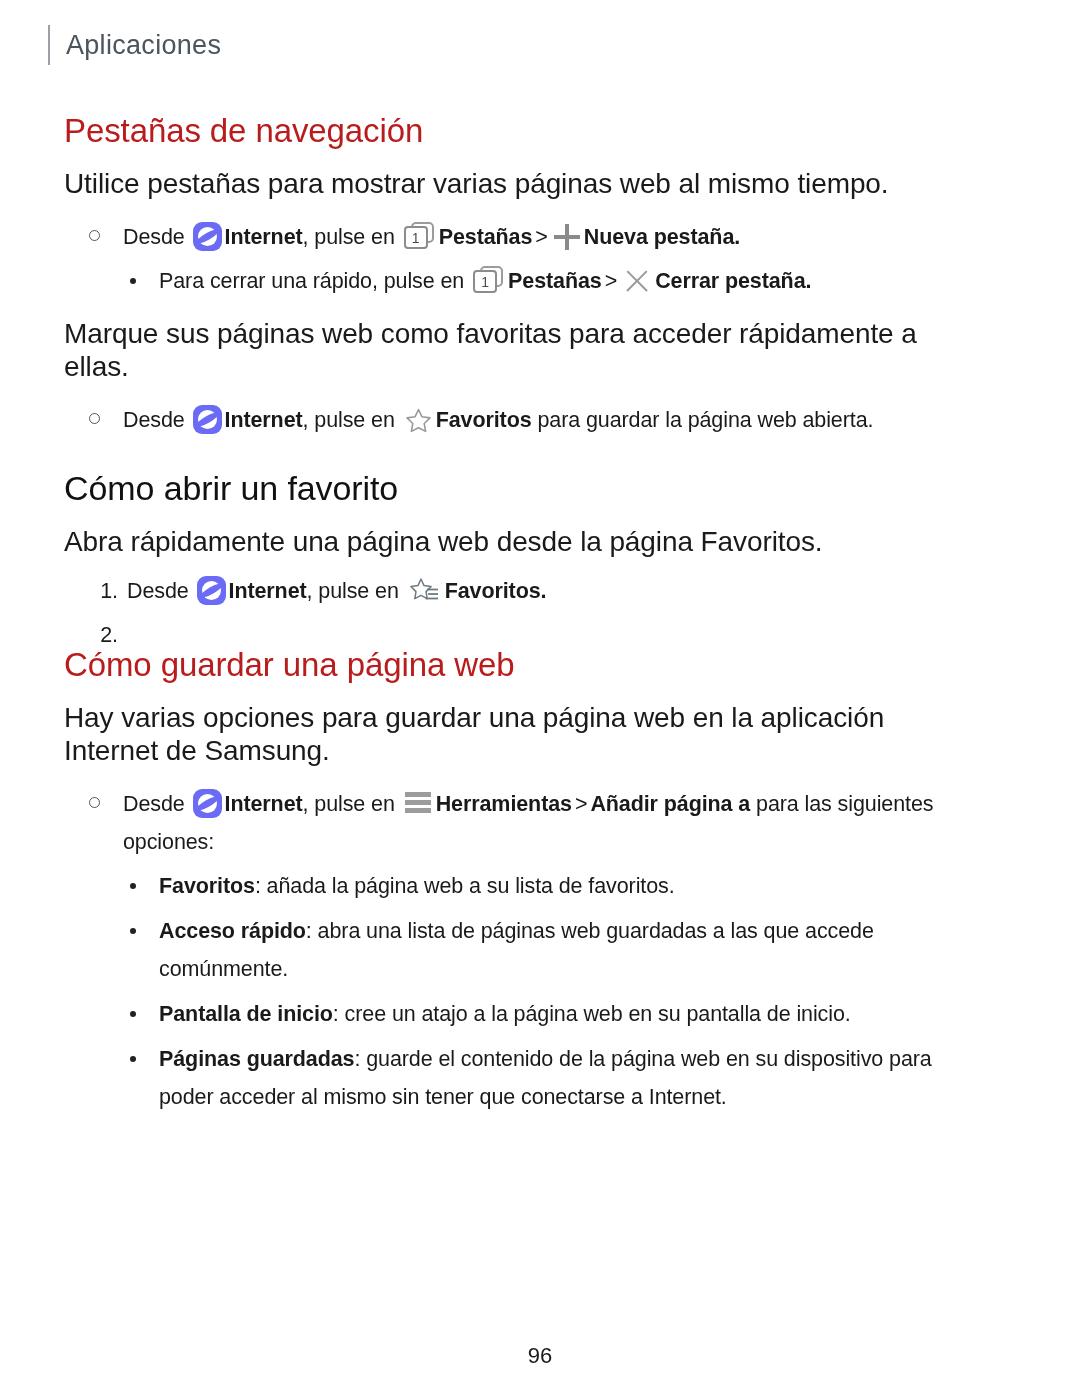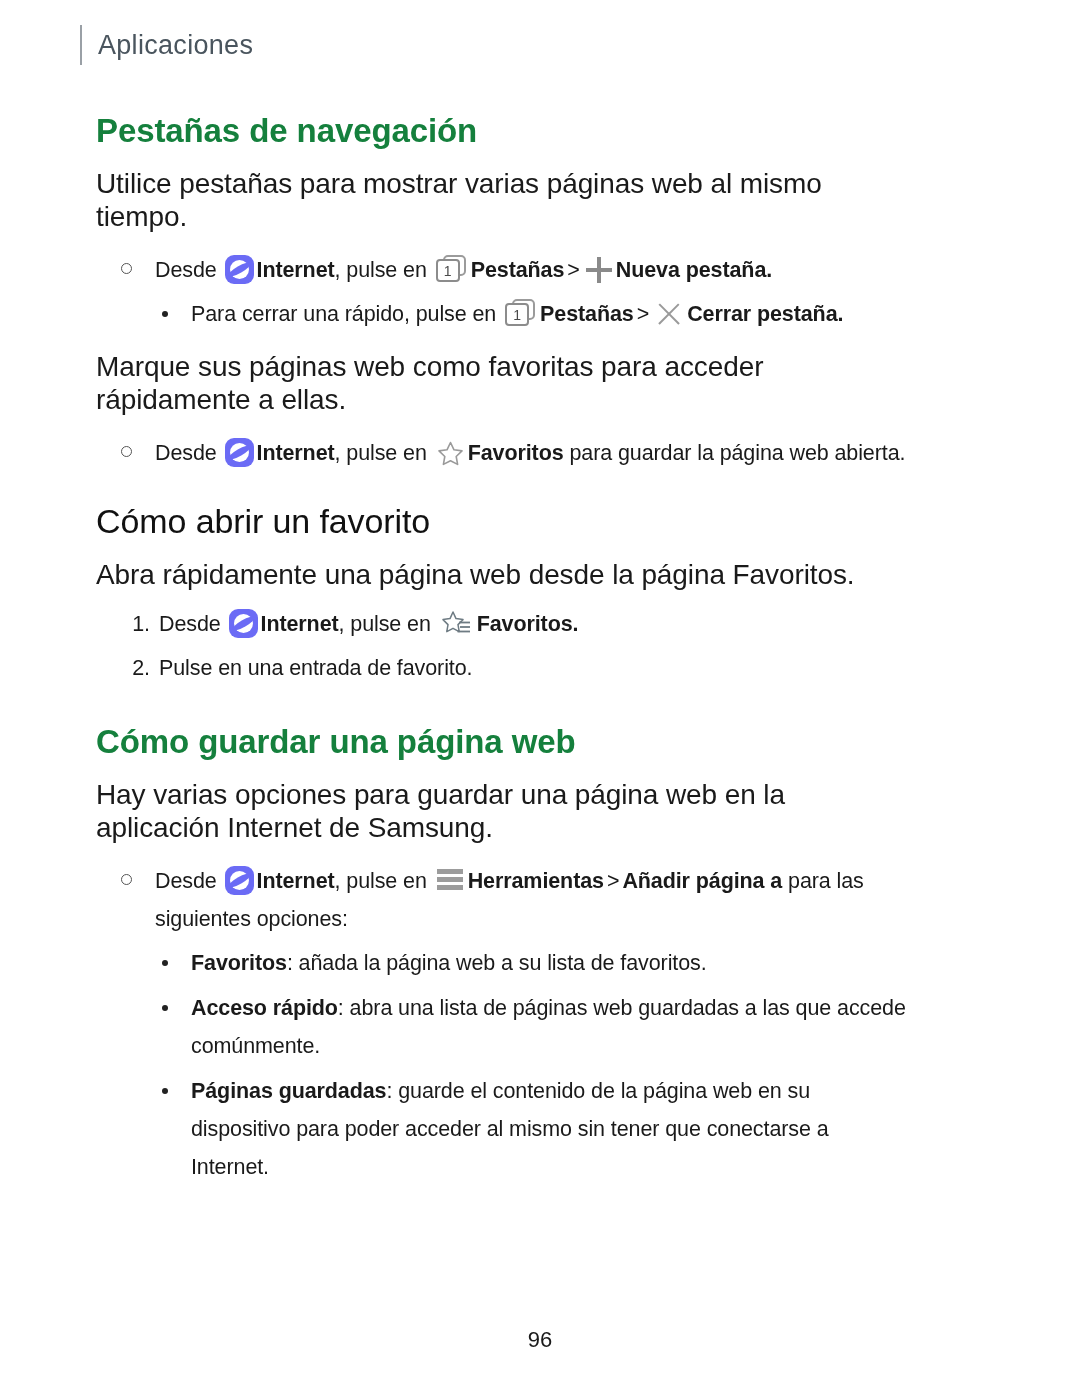--- a/index.html
+++ b/index.html
@@ -14,21 +14,21 @@
     font-family: "Liberation Sans", sans-serif;
     color: #1a1a1a;
     overflow: hidden;
   }
 
   .page {
     position: relative;
     width: 1008px;
     height: 1397px;
     box-sizing: border-box;
-    padding: 0 96px;
+    padding: 0 64px;
   }
 
   
   .running-header {
     display: flex;
     align-items: center;
     height: 62px;
     padding-top: 14px;
     margin-left: -16px;
   }
@@ -41,22 +41,22 @@
   .header-title {
     font-size: 27px;
     letter-spacing: 0.3px;
     color: #4a555e;
     font-weight: 400;
   }
 
   
   h1.sec-title {
     font-size: 33px;
-    font-weight: 700;
-    color: #15803d;
+    font-weight: 400;
+    color: #b91c1c;
     margin: 36px 0 0 0;
     letter-spacing: -0.1px;
   }
   h2.sub-title {
     font-size: 34px;
     font-weight: 400;
     color: #111111;
     margin: 30px 0 0 0;
     letter-spacing: -0.1px;
   }
@@ -286,21 +286,21 @@
     background: #9c9c9c;
   }
   .icon-tools span:nth-child(1) { top: 0px; }
   .icon-tools span:nth-child(2) { top: 8px; }
   .icon-tools span:nth-child(3) { top: 16px; }
 
   
   .page-footer {
     position: absolute;
     left: 0;
-    bottom: 44px;
+    bottom: 28px;
     width: 1080px;
     text-align: center;
     font-size: 22px;
     color: #1a1a1a;
   }
 </style>
 </head>
 <body>
 
 <div class="page">
@@ -341,40 +341,43 @@
   <ol class="steps">
     <li>
       <span class="step-num">1.</span><span>Desde </span><span class="icn icon-internet"><span class="planet"></span><span class="ring2"></span><span class="ring"></span></span><b>Internet</b><span>, pulse en </span><span class="icn icon-star-list"><svg width="32" height="28" viewBox="0 0 32 28">
             <polygon points="12,2 15,8.6 22,9.6 17,14.6 18.2,21.6 12,18.3 5.8,21.6 7,14.6 2,9.6 9,8.6" fill="none" stroke="#6e7b83" stroke-width="1.5" stroke-linejoin="round"></polygon>
             <line x1="18" y1="12.5" x2="29" y2="12.5" stroke="#6e7b83" stroke-width="1.8"></line>
             <line x1="19" y1="17" x2="29" y2="17" stroke="#6e7b83" stroke-width="1.8"></line>
             <line x1="16.5" y1="21.5" x2="29" y2="21.5" stroke="#6e7b83" stroke-width="1.8"></line>
           </svg></span><b>Favoritos.</b>
     </li>
     <li>
-      <span class="step-num">2.</span><span>Pulse en una entrada de favorito.</span>
+      <span class="step-num">2.</span>
     </li>
   </ol>
 
   <h1 class="sec-title">Cómo guardar una página web</h1>
   <p class="body-text">Hay varias opciones para guardar una página web en la aplicación Internet de Samsung.</p>
 
   <ul class="lvl1">
     <li>
       <span class="marker-hollow"></span><span>Desde </span><span class="icn icon-internet"><span class="planet"></span><span class="ring2"></span><span class="ring"></span></span><b>Internet</b><span>, pulse en </span><span class="icn icon-tools"><span></span><span></span><span></span></span><b>Herramientas</b><span class="chev">&gt;</span><b>Añadir página a</b><span> para las siguientes opciones:</span>
     </li>
   </ul>
 
   <ul class="lvl2">
     <li>
       <span class="marker-dot"></span><b>Favoritos</b><span>: añada la página web a su lista de favoritos.</span>
     </li>
     <li>
       <span class="marker-dot"></span><b>Acceso rápido</b><span>: abra una lista de páginas web guardadas a las que accede comúnmente.</span>
     </li>
     <li>
+      <span class="marker-dot"></span><b>Pantalla de inicio</b><span>: cree un atajo a la página web en su pantalla de inicio.</span>
+    </li>
+    <li>
       <span class="marker-dot"></span><b>Páginas guardadas</b><span>: guarde el contenido de la página web en su dispositivo para poder acceder al mismo sin tener que conectarse a Internet.</span>
     </li>
   </ul>
 
   <div class="page-footer">96</div>
 
 </div>
 
 </body></html>

